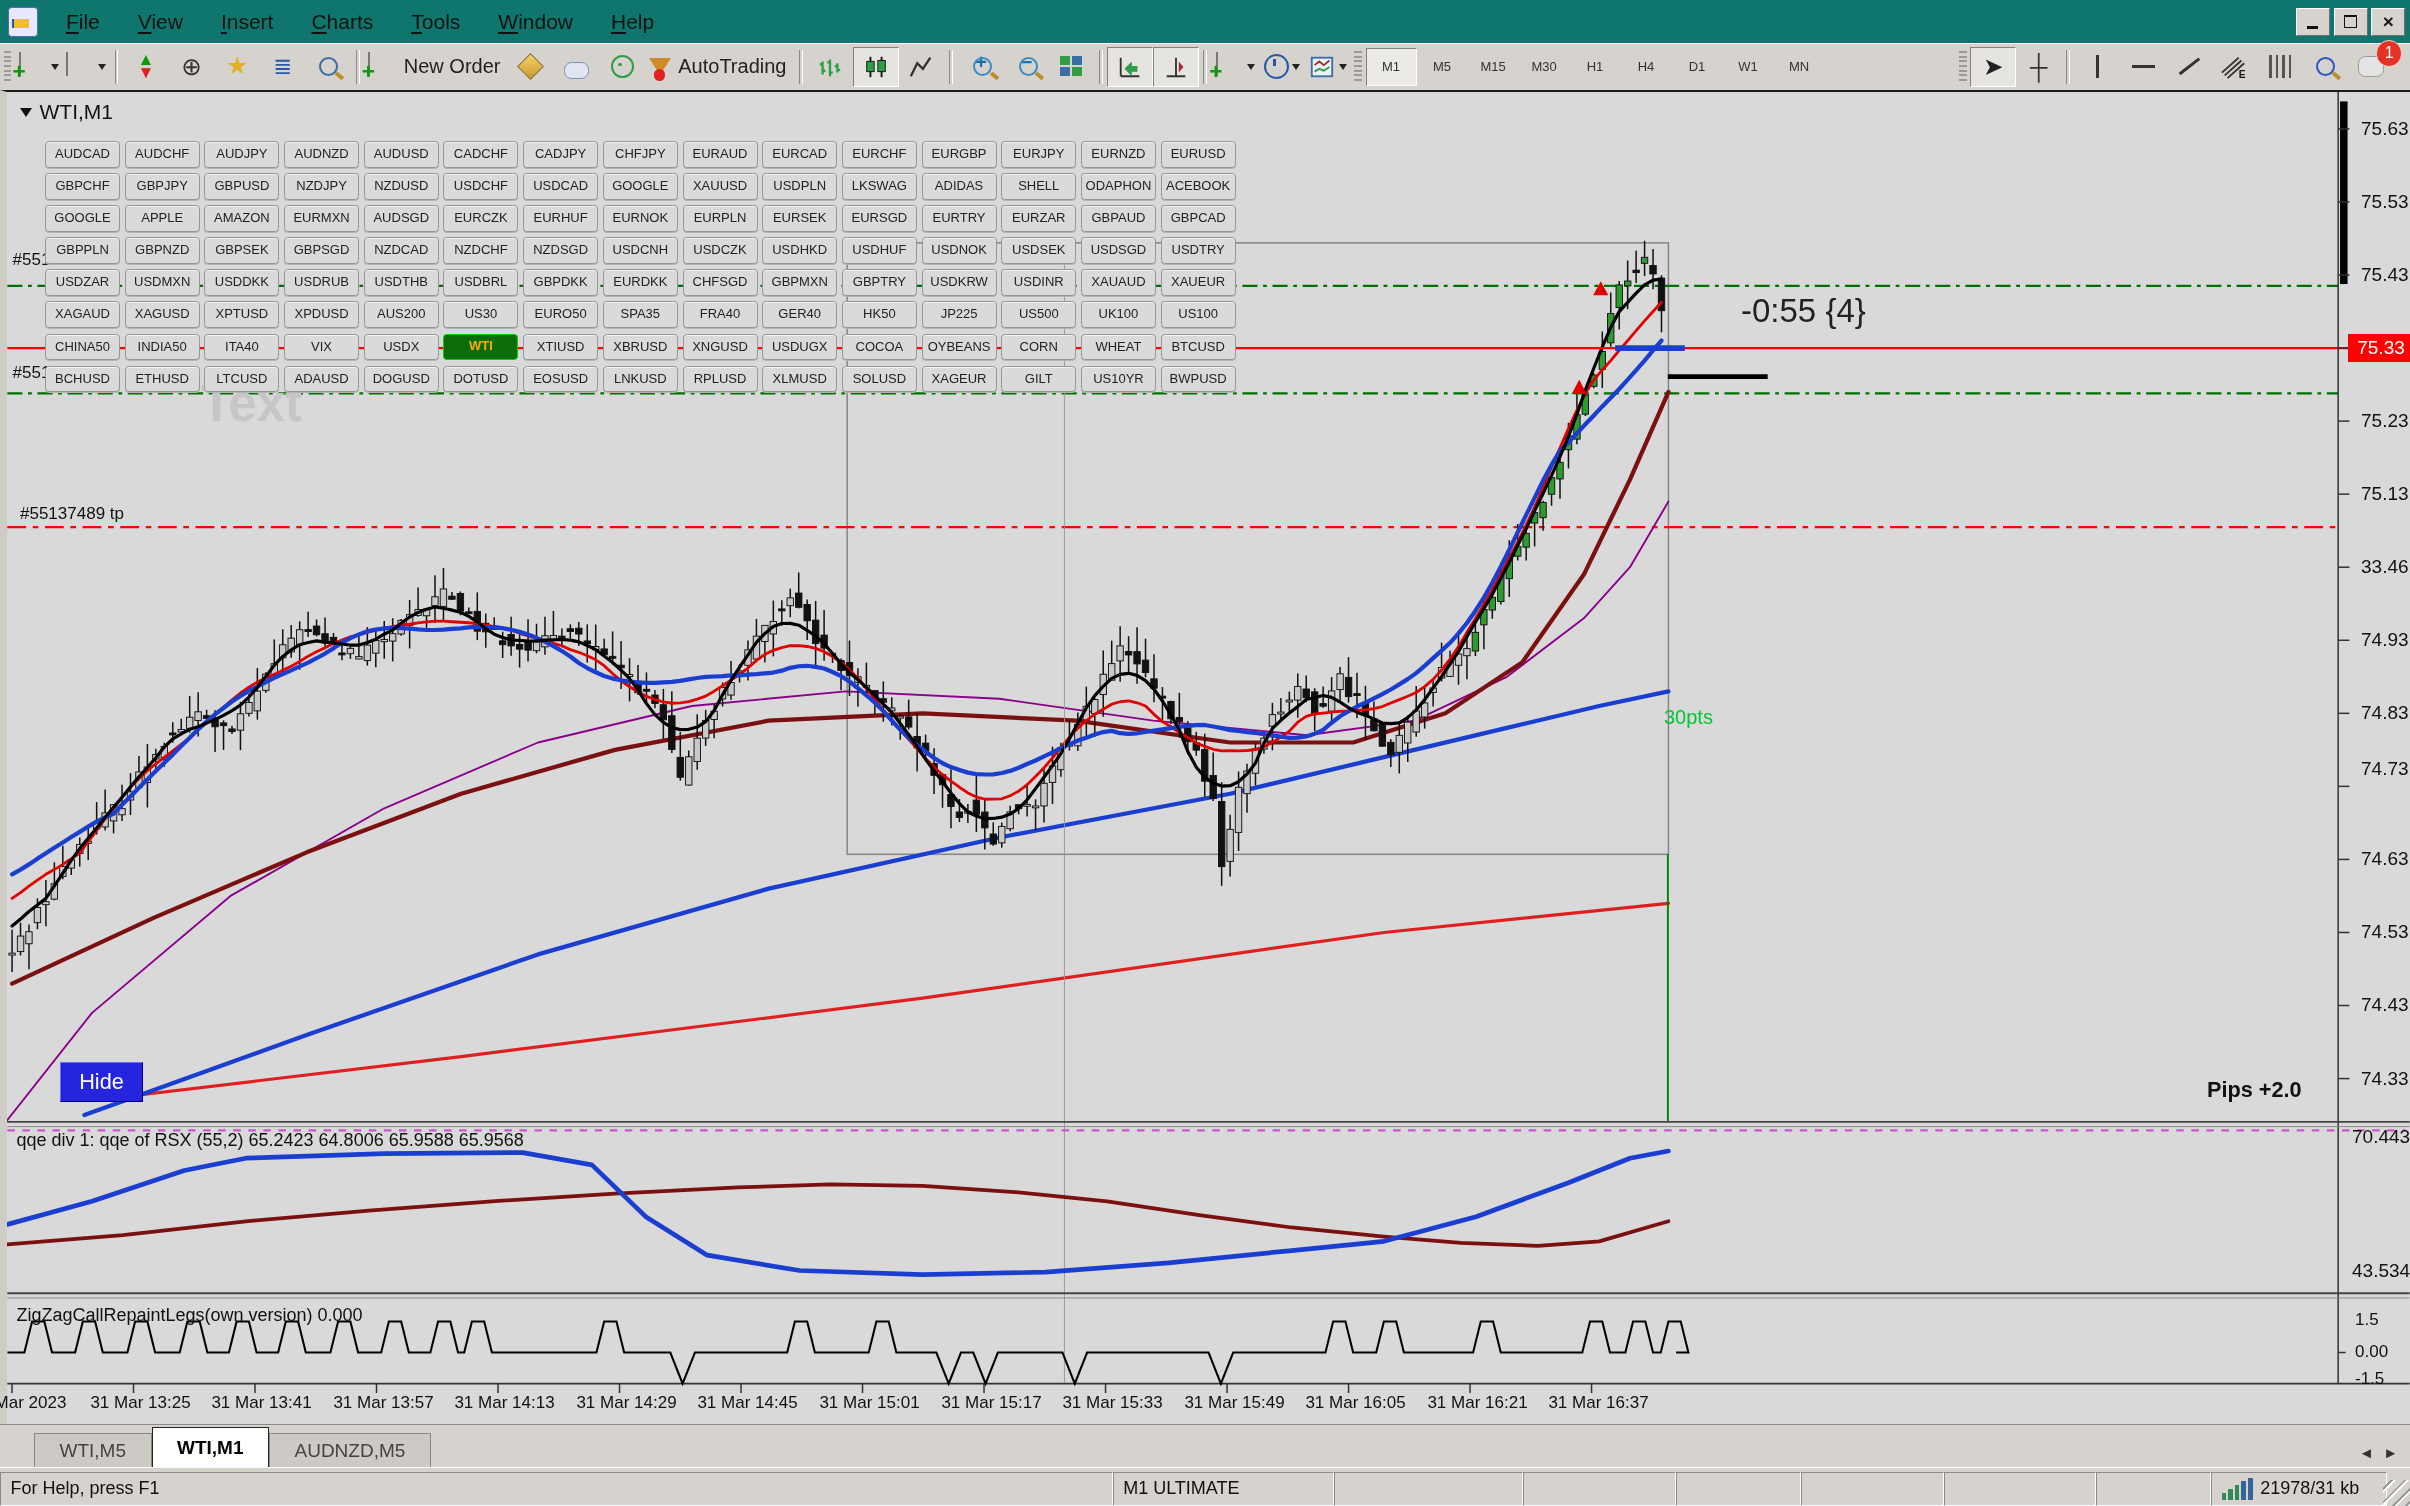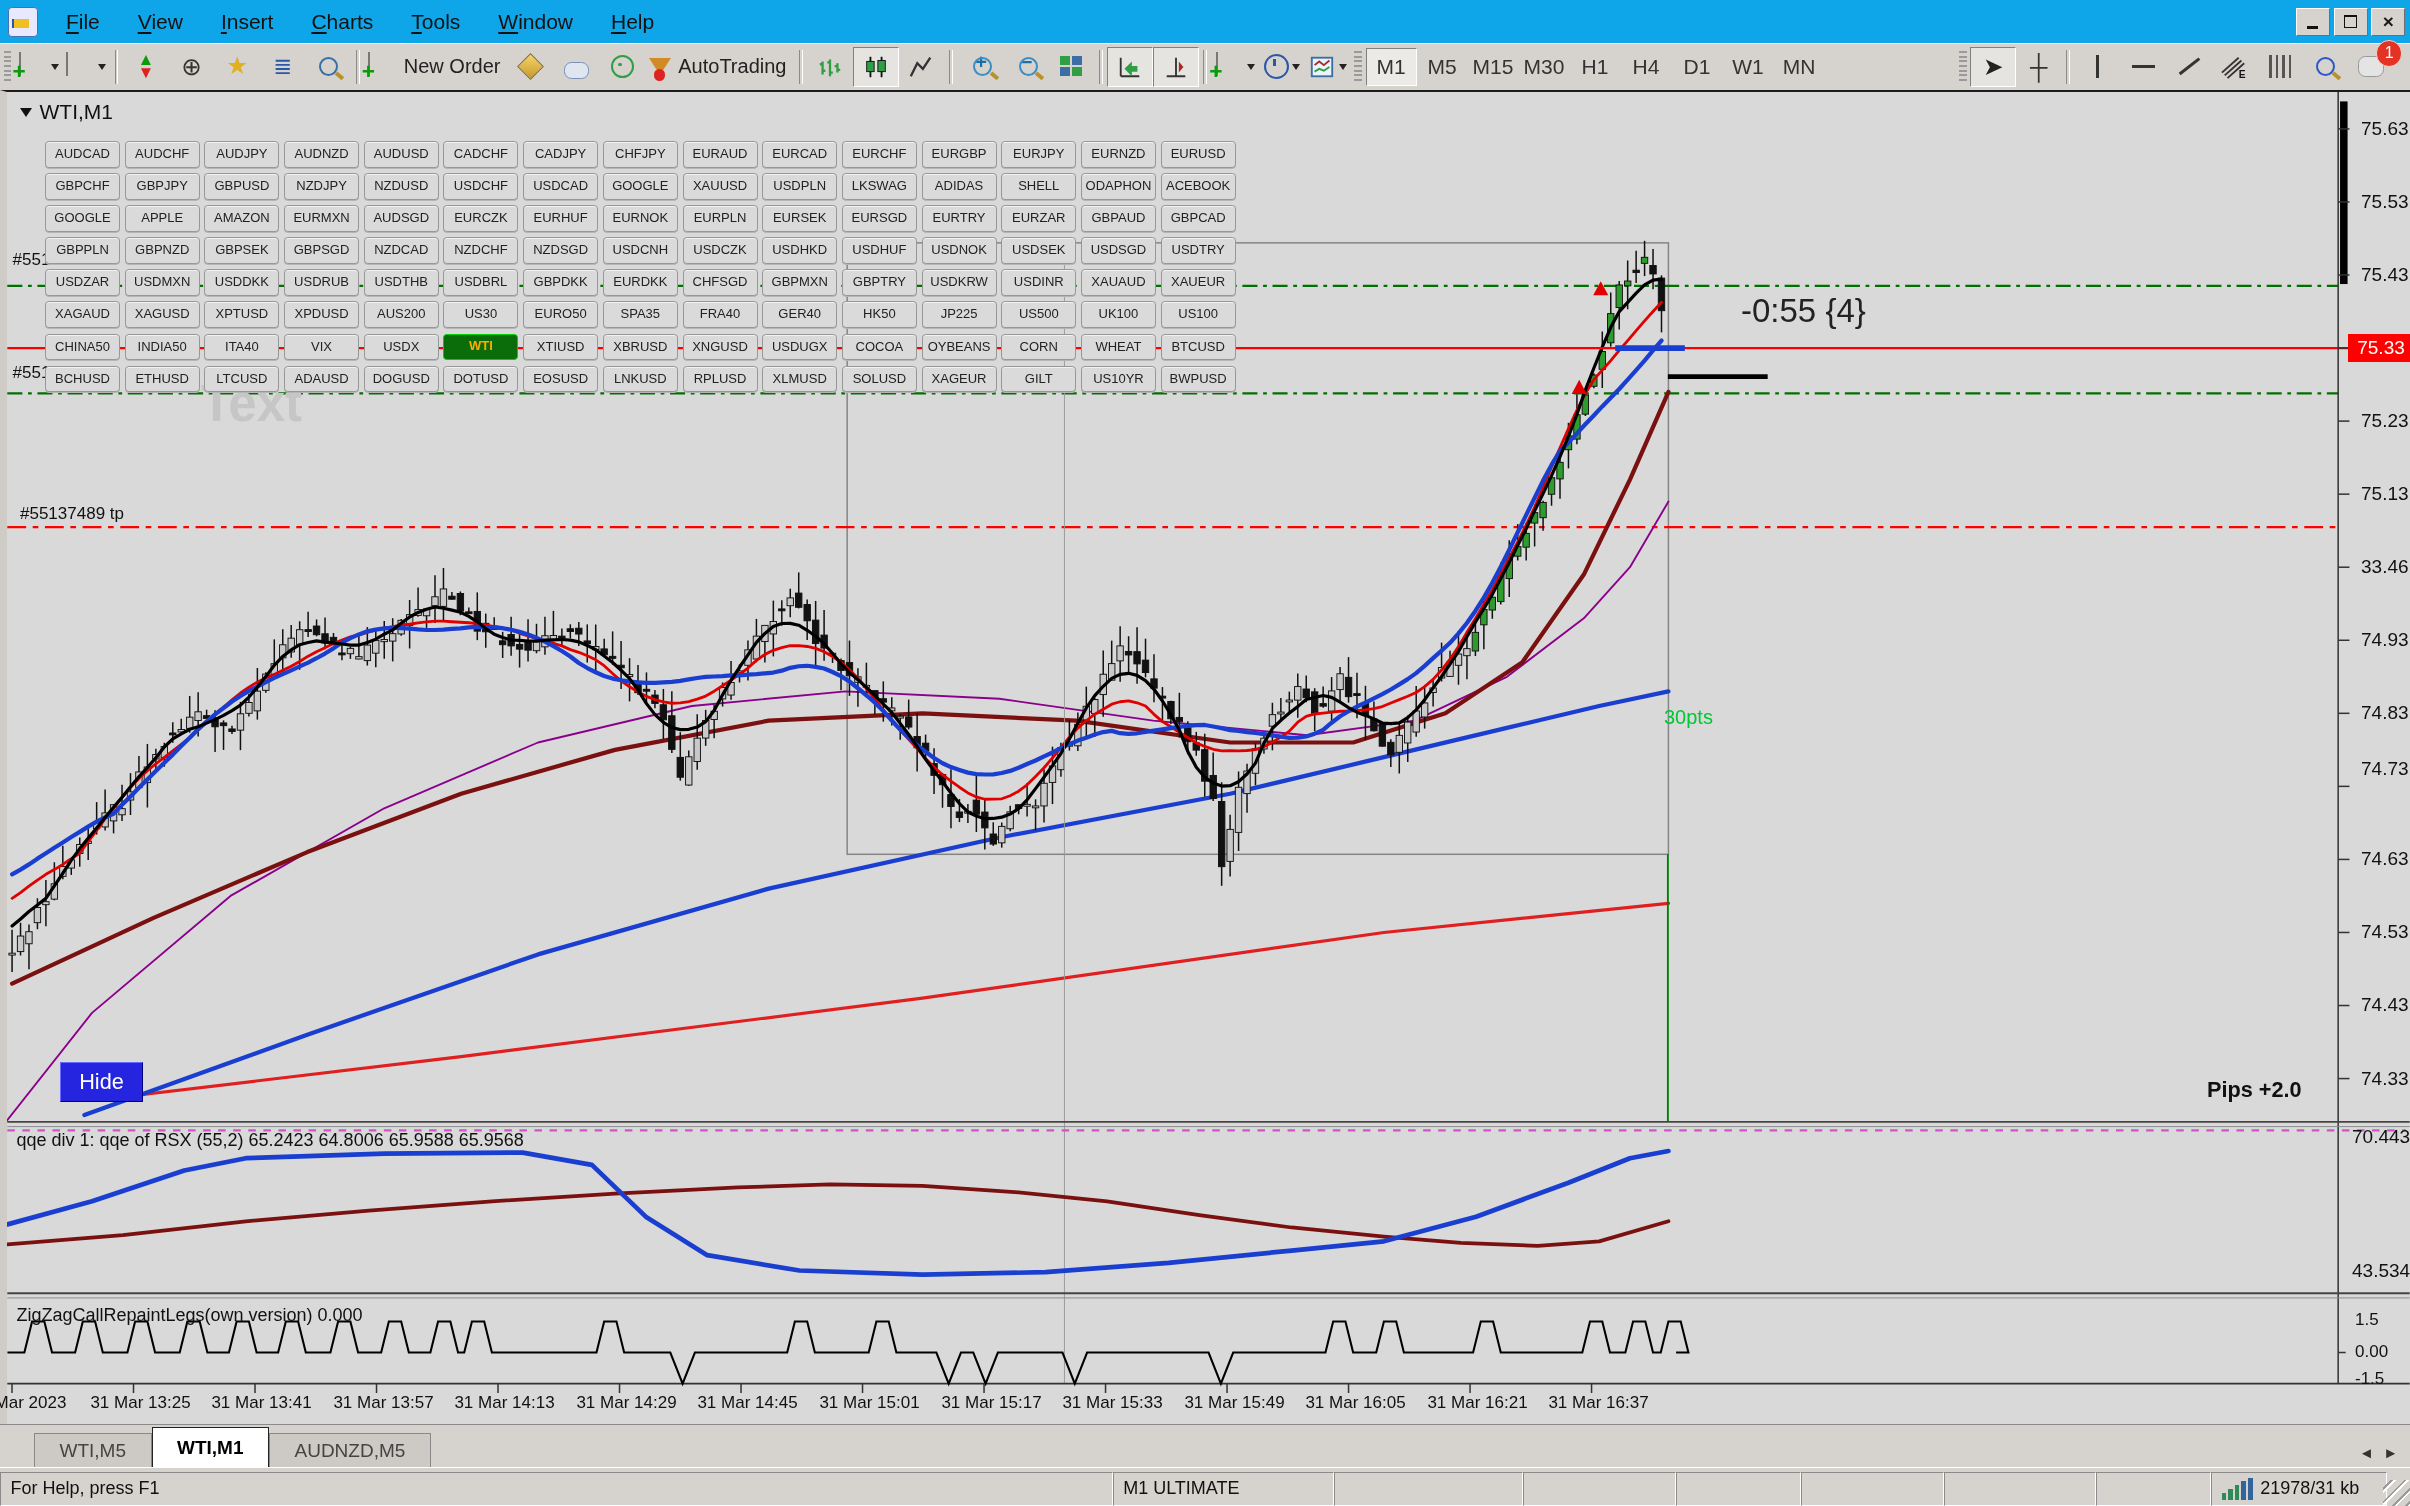--- a/index.html
+++ b/index.html
@@ -1,39 +1,39 @@
 <!DOCTYPE html>
 <html style="font-size:15px"><head>
 <meta charset="utf-8">
 <style>
   html,body{margin:0;padding:0;background:#9a9a9a;}
   .screen{position:relative;width:2411px;height:1507px;background:#d6d3ce;overflow:hidden;
           font-family:"Liberation Sans",sans-serif;color:#1a1a1a;}
   
-  .menubar{position:absolute;left:0;top:0;width:2411px;height:43px;display:flex;align-items:center;background:#0ea5e9;}
+  .menubar{position:absolute;left:0;top:0;width:2411px;height:43px;display:flex;align-items:center;background:#0f766e;}
   .appicon{width:28px;height:28px;margin:0 9.4px 0 7.5px;background:#e8e8ff;border:1.9px solid #4a6fb5;border-radius:3.8px;position:relative;}
   .appicon::after{content:"";position:absolute;left:3.8px;top:11.3px;width:15px;height:9.4px;background:#f0c020;border-left:2.8px solid #2a58a8;}
   .mitem{padding:5.6px 19px;font-size:21px;color:#111;}
   .mitem u{text-underline-offset:2.8px;}
   .winbtns{margin-left:auto;display:flex;gap:3.8px;padding-right:5.6px;}
   .wbtn{width:32px;height:26px;background:#d6d3ce;border:1.9px solid;border-color:#fff #6f6f6f #6f6f6f #fff;
         display:flex;align-items:center;justify-content:center;font-size:17px;font-weight:bold;}
   .glyph-min{width:11.3px;height:2.8px;background:#111;margin-top:11.3px;}
   .glyph-rest{width:11.3px;height:9.4px;border:1.9px solid #111;border-top-width:2.8px;}
   .glyph-close{font-size:19px;line-height:9.4px;}
   
   .toolbar{position:absolute;left:0;top:43px;width:2411px;height:45px;display:flex;align-items:center;background:#d6d3ce;border-top:0.9px solid #fff;}
   .grip{width:7.5px;height:32px;margin:0 3.8px;background:repeating-linear-gradient(to bottom,#9a9a9a 0 1.9px,#d6d3ce 1.9px 4.7px);}
   .tsep{width:1.9px;height:34px;margin:0 4.7px;border-left:0.9px solid #8a8a8a;border-right:0.9px solid #fff;}
   .tbtn{height:38px;min-width:38px;display:flex;align-items:center;justify-content:center;gap:3.8px;
         border:0.9px solid transparent;padding:0 2.8px;font-size:20px;color:#222;}
   .tbtn.pressed{border-color:#808080 #fff #fff #808080;background:#e6e4e0;}
   .tbtn .lbl{padding:0 3.8px;}
   .caret{width:0;height:0;border:4.7px solid transparent;border-top:6.6px solid #222;margin-top:5.6px;}
-  .tfbtn{height:36px;width:49px;display:flex;align-items:center;justify-content:center;font-size:21px;color:#333;border:0.9px solid transparent;}
+  .tfbtn{height:36px;width:49px;display:flex;align-items:center;justify-content:center;font-size:13px;color:#333;border:0.9px solid transparent;}
   .tfbtn.pressed{border-color:#808080 #fff #fff #808080;background:#eceae6;}
   .icon26{width:28px;height:28px;display:inline-block;}
   .badge{position:absolute;right:-9.4px;top:-7.5px;width:24.5px;height:24.5px;border-radius:50%;background:#e43225;color:#fff;
          font-size:16px;display:flex;align-items:center;justify-content:center;border:1.9px solid #f6d0cc;}
   
   .chartwin{position:absolute;left:0;top:90px;width:2411px;height:1333px;background:#d9d9d9;border-top:2.8px solid #1c1c1c;border-left:7.5px solid #cfccc7;}
   #chart-svg{position:absolute;left:0;top:0;z-index:1;}
   .charttitle{position:absolute;left:13px;top:7.5px;z-index:5;font-size:21px;color:#111;display:flex;align-items:center;gap:7.5px;}
   .dd-tri{width:0;height:0;border:6.6px solid transparent;border-top:9.4px solid #111;margin-top:7.5px;}
   .watermark{position:absolute;left:194px;top:282px;z-index:2;font-size:51px;font-weight:600;color:#c6c6c6;}

